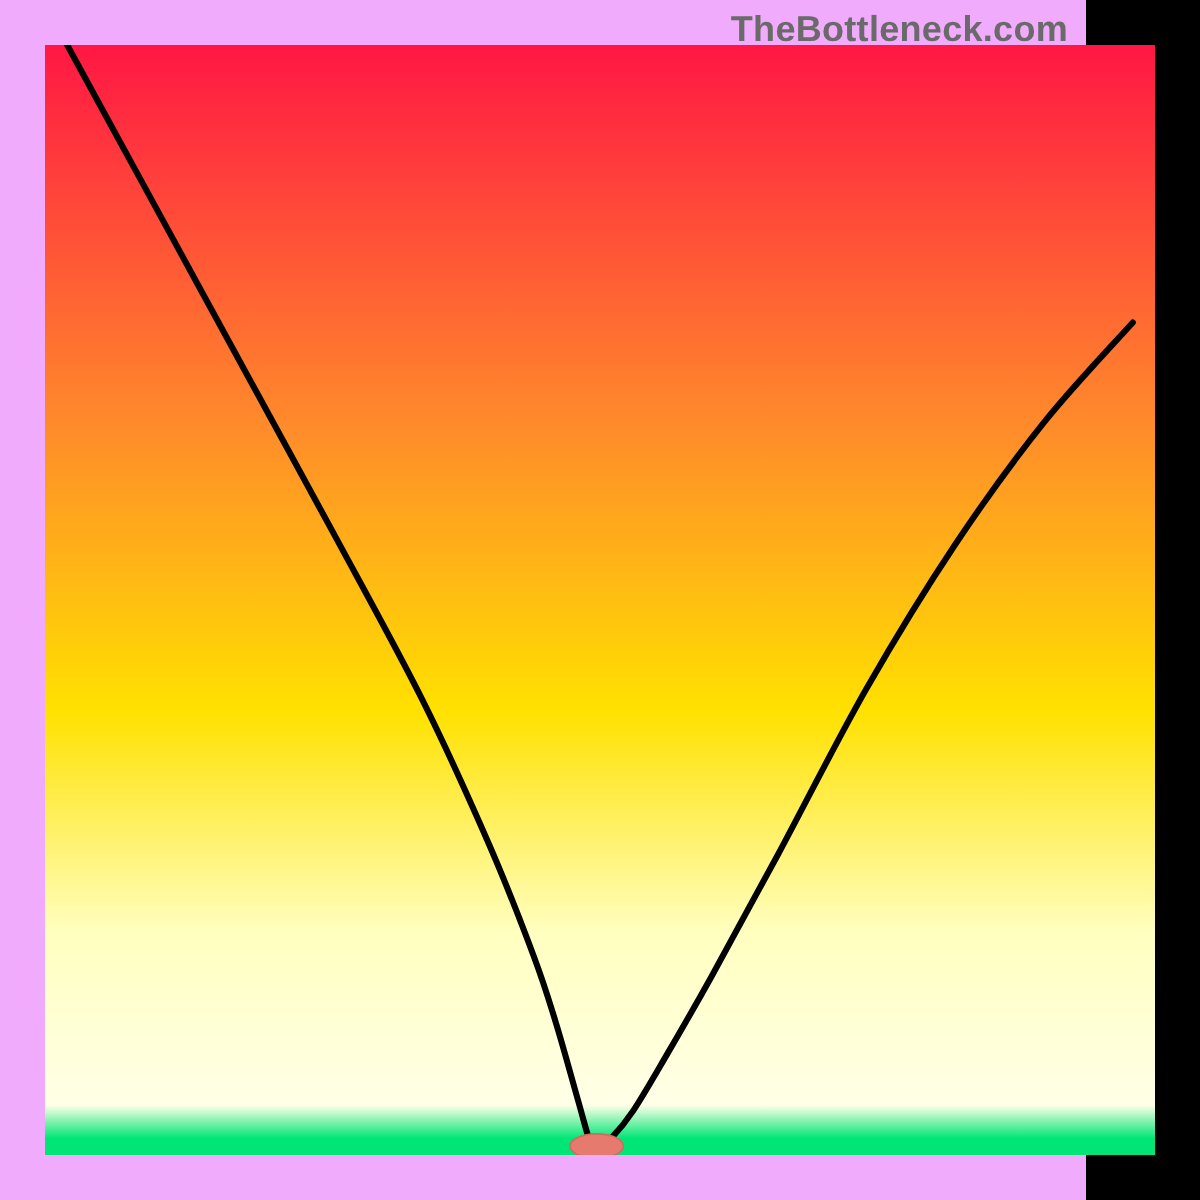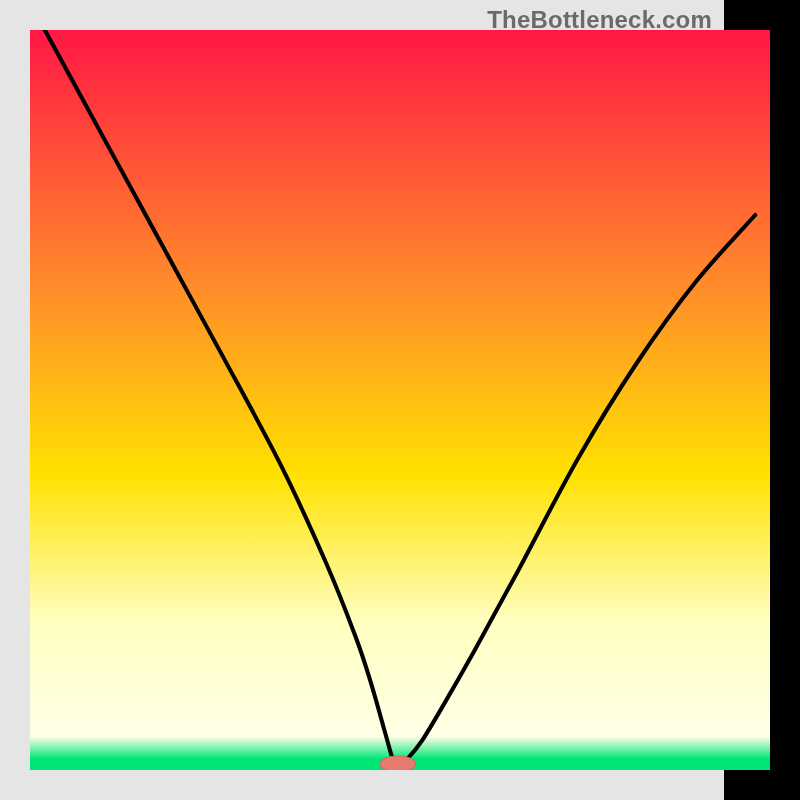--- a/index.html
+++ b/index.html
@@ -7,21 +7,21 @@
     padding: 0;
     width: 800px;
     height: 800px;
     background: #000;
     overflow: hidden;
   }
   .stage {
     position: relative;
     width: 724px;
     height: 800px;
-    background: #e5e5e5;
+    background: #f0abfc;
   }
   .plot {
     position: absolute;
     left: 30px;
     top: 30px;
     width: 740px;
     height: 740px;
   }
   .watermark {
     position: absolute;

